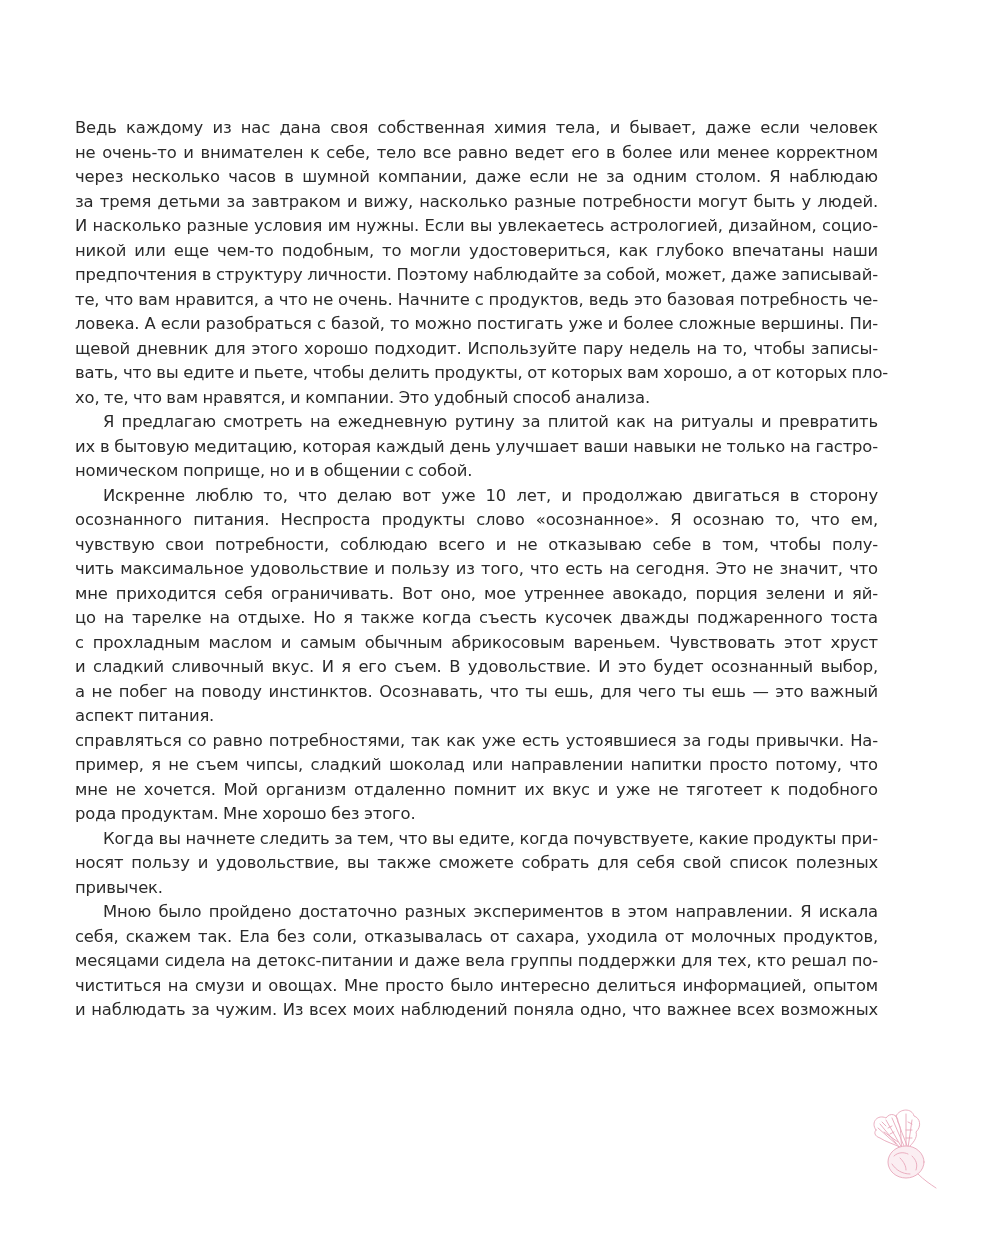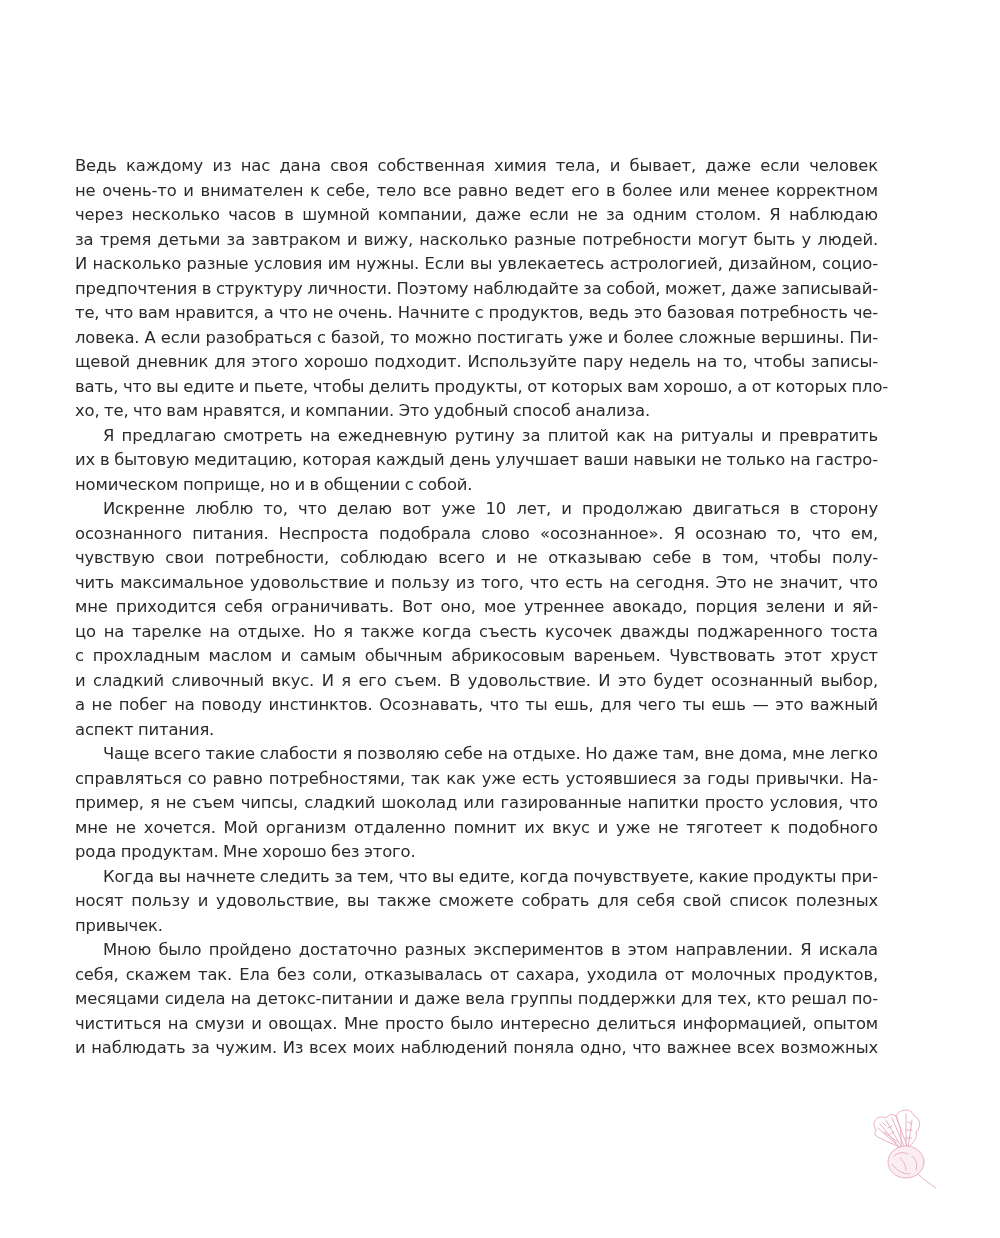--- a/index.html
+++ b/index.html
@@ -18,21 +18,20 @@
       left: 75px;
       top: 116px;
       width: 803px;
       font-family: "DejaVu Sans", sans-serif;
       font-size: 16.4px;
       line-height: 24.5px;
       color: #2b2b2b;
       text-align: justify;
       letter-spacing: -0.15px;
       word-spacing: -0.5px;
-      margin-top: 38px;
     }
     .line {
       display: block;
       height: 24.5px;
       white-space: nowrap;
       text-align-last: justify;
       text-align: justify;
       overflow: visible;
     }
     .line.last {
@@ -60,42 +59,42 @@
   </style>
 </head>
 <body>
 
 <div class="page-body" id="body">
     <span class="line">Ведь каждому из нас дана своя собственная химия тела, и бывает, даже если человек</span>
     <span class="line">не очень-то и внимателен к себе, тело все равно ведет его в более или менее корректном</span>
     <span class="line">через несколько часов в шумной компании, даже если не за одним столом. Я наблюдаю</span>
     <span class="line">за тремя детьми за завтраком и вижу, насколько разные потребности могут быть у людей.</span>
     <span class="line">И насколько разные условия им нужны. Если вы увлекаетесь астрологией, дизайном, социо-</span>
+    <span class="line">никой или еще чем-то подобным, то могли удостовериться, как глубоко впечатаны наши</span>
     <span class="line">предпочтения в структуру личности. Поэтому наблюдайте за собой, может, даже записывай-</span>
     <span class="line">те, что вам нравится, а что не очень. Начните с продуктов, ведь это базовая потребность че-</span>
     <span class="line">ловека. А если разобраться с базой, то можно постигать уже и более сложные вершины. Пи-</span>
     <span class="line">щевой дневник для этого хорошо подходит. Используйте пару недель на то, чтобы записы-</span>
     <span class="line">вать, что вы едите и пьете, чтобы делить продукты, от которых вам хорошо, а от которых пло-</span>
     <span class="line last">хо, те, что вам нравятся, и компании. Это удобный способ анализа.</span>
     <span class="line indent">Я предлагаю смотреть на ежедневную рутину за плитой как на ритуалы и превратить</span>
     <span class="line">их в бытовую медитацию, которая каждый день улучшает ваши навыки не только на гастро-</span>
     <span class="line last">номическом поприще, но и в общении с собой.</span>
     <span class="line indent">Искренне люблю то, что делаю вот уже  10 лет, и продолжаю двигаться в сторону</span>
-    <span class="line">осознанного питания. Неспроста подобрала слово «осознанное». Я осознаю то, что ем,</span>
+    <span class="line">осознанного питания. Неспроста продукты слово «осознанное». Я осознаю то, что ем,</span>
     <span class="line">чувствую свои потребности, соблюдаю всего и не отказываю себе в том, чтобы полу-</span>
     <span class="line">чить максимальное удовольствие и пользу из того, что есть на сегодня. Это не значит, что</span>
     <span class="line">мне приходится себя ограничивать. Вот оно, мое утреннее авокадо, порция зелени и яй-</span>
     <span class="line">цо на тарелке на отдыхе. Но я также когда съесть кусочек дважды поджаренного тоста</span>
     <span class="line">с прохладным маслом и самым обычным абрикосовым вареньем. Чувствовать этот хруст</span>
     <span class="line">и сладкий сливочный вкус. И я его съем. В удовольствие. И это будет осознанный выбор,</span>
     <span class="line">а не побег на поводу инстинктов. Осознавать, что ты ешь, для чего ты ешь — это важный</span>
     <span class="line last">аспект питания.</span>
-    <span class="line indent">Чаще всего такие слабости я позволяю себе на отдыхе. Но даже там, вне дома, мне легко</span>
     <span class="line">справляться со равно потребностями, так как уже есть устоявшиеся за годы привычки. На-</span>
-    <span class="line">пример, я не съем чипсы, сладкий шоколад или газированные напитки просто условия, что</span>
+    <span class="line">пример, я не съем чипсы, сладкий шоколад или направлении напитки просто потому, что</span>
     <span class="line">мне не хочется. Мой организм отдаленно помнит их вкус и уже не тяготеет к подобного</span>
     <span class="line last">рода продуктам. Мне хорошо без этого.</span>
     <span class="line indent">Когда вы начнете следить за тем, что вы едите, когда почувствуете, какие продукты при-</span>
     <span class="line">носят пользу и удовольствие, вы также сможете собрать для себя свой список полезных</span>
     <span class="line last">привычек.</span>
     <span class="line indent">Мною было пройдено достаточно разных экспериментов в этом направлении. Я искала</span>
     <span class="line">себя, скажем так. Ела без соли, отказывалась от сахара, уходила от молочных продуктов,</span>
     <span class="line">месяцами сидела на детокс-питании и даже вела группы поддержки для тех, кто решал по-</span>
     <span class="line">чиститься на смузи и овощах. Мне просто было интересно делиться информацией, опытом</span>
     <span class="line">и наблюдать за чужим. Из всех моих наблюдений поняла одно, что важнее всех возможных</span>

